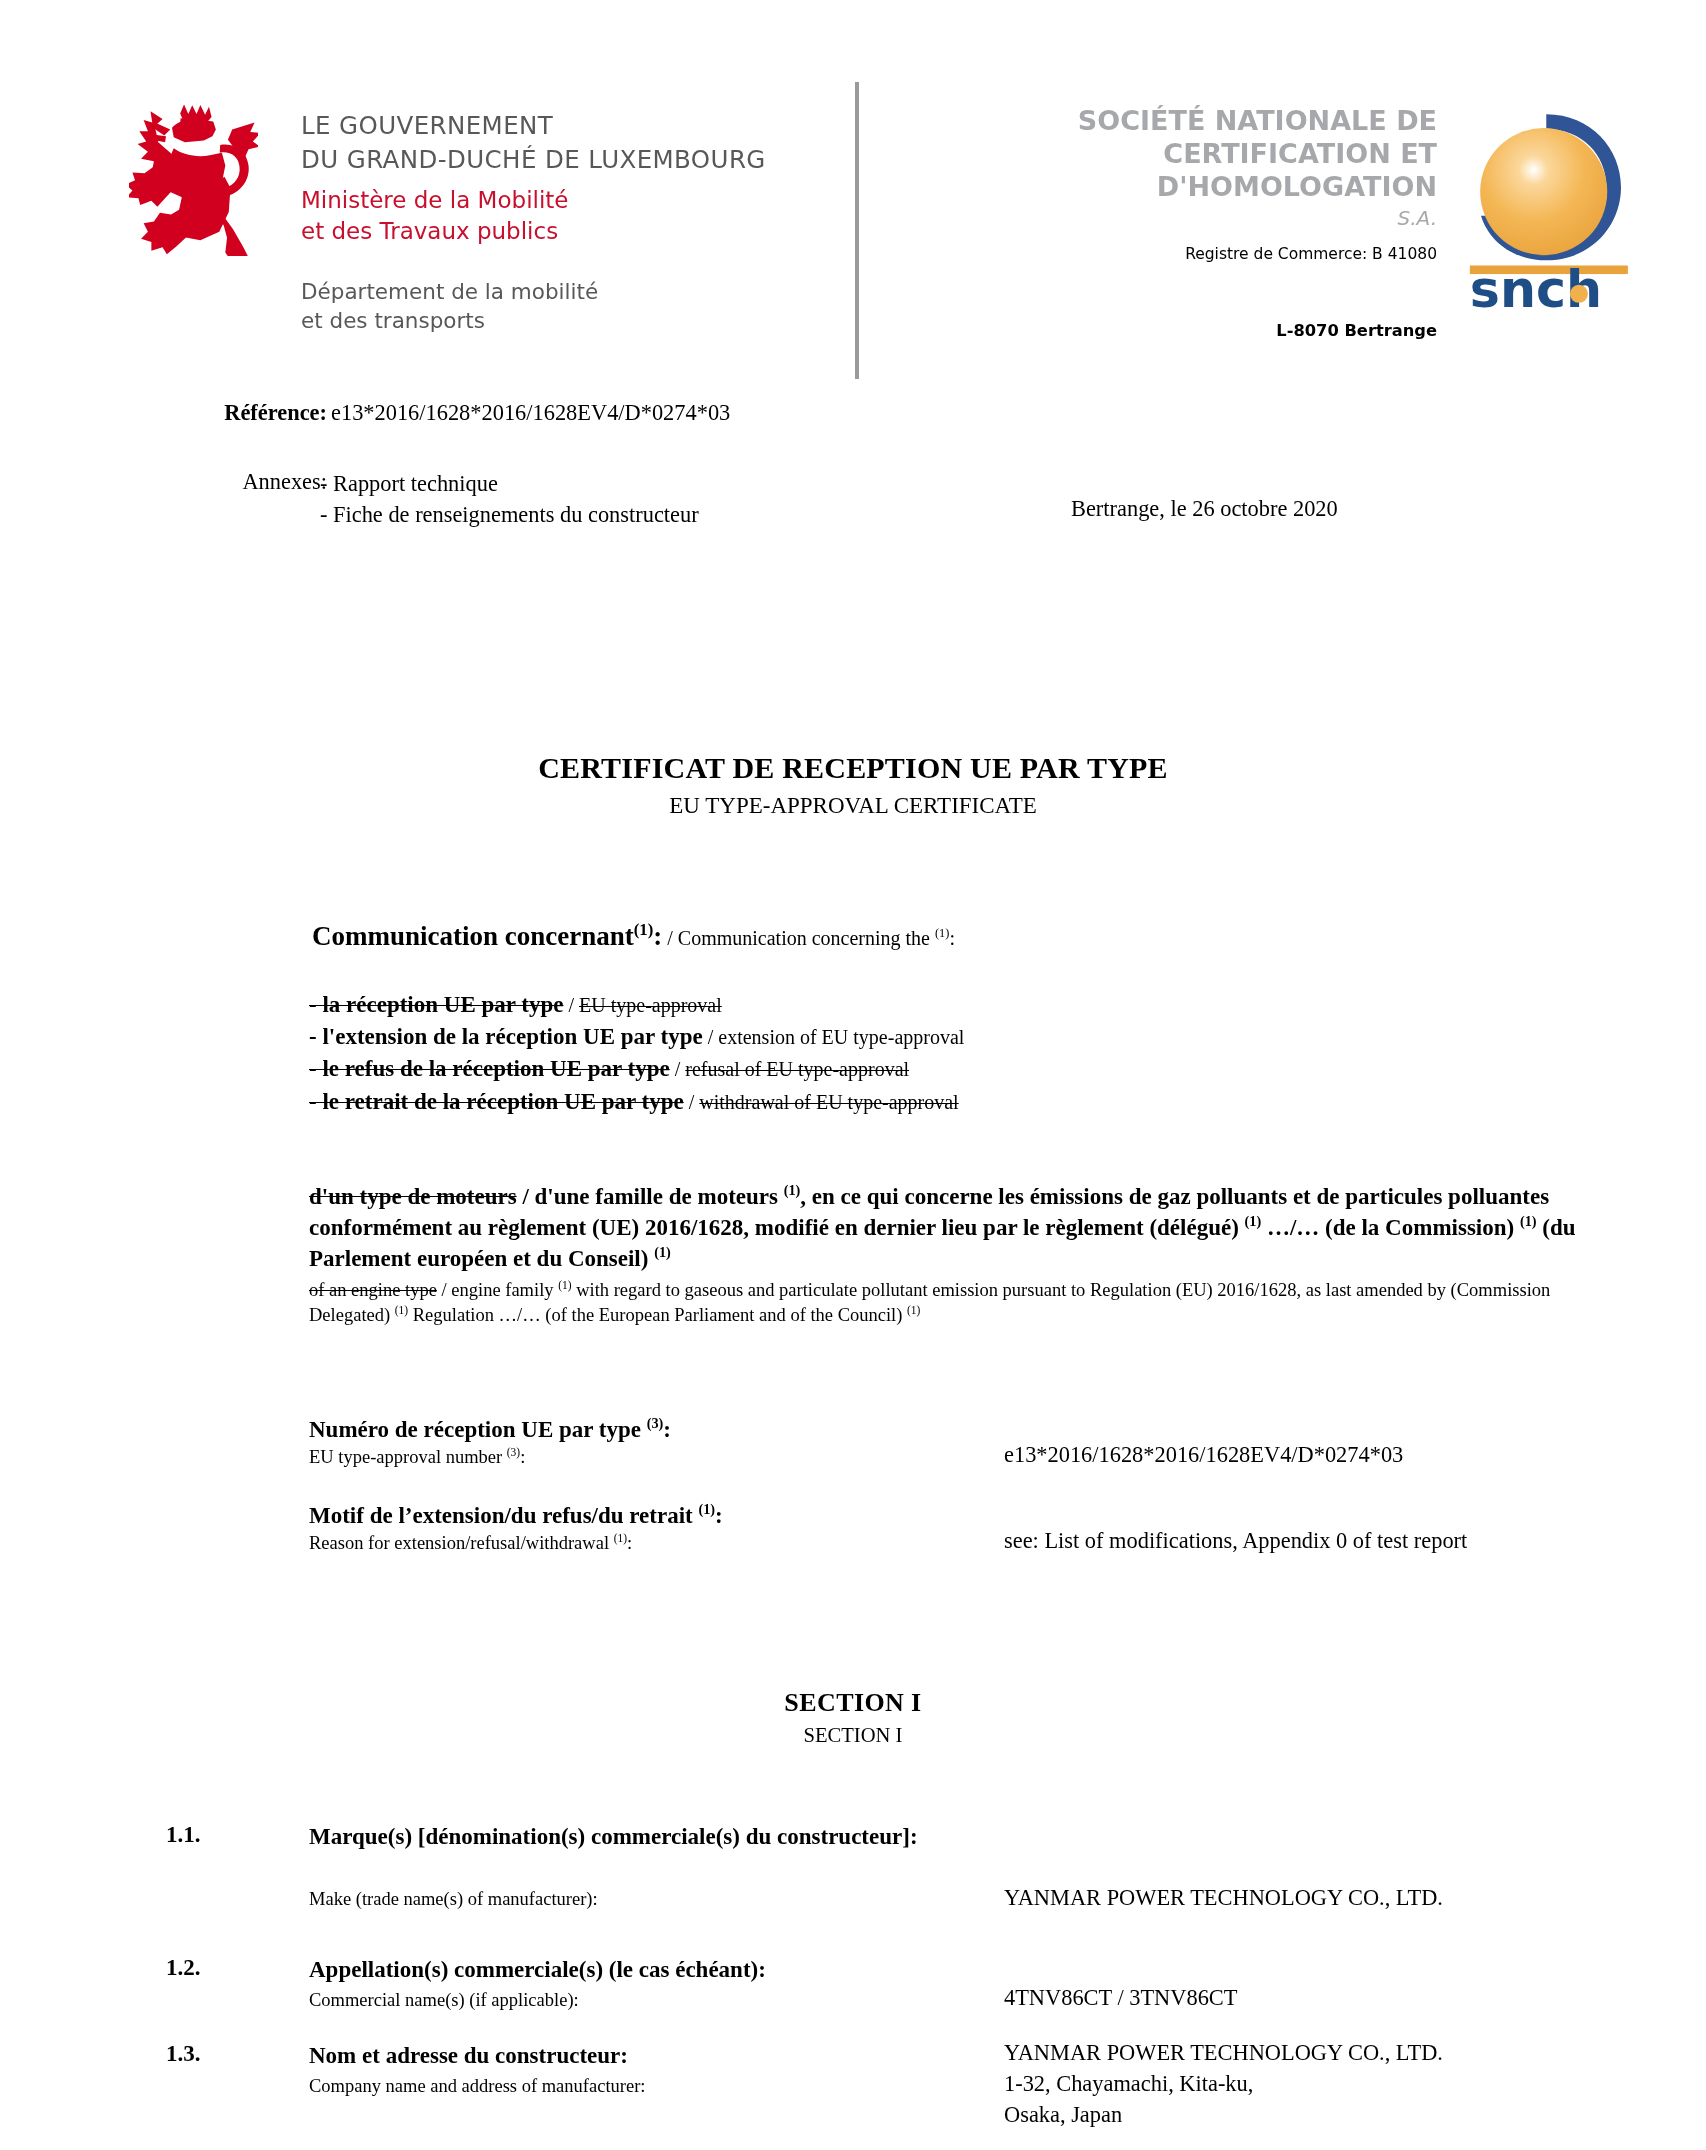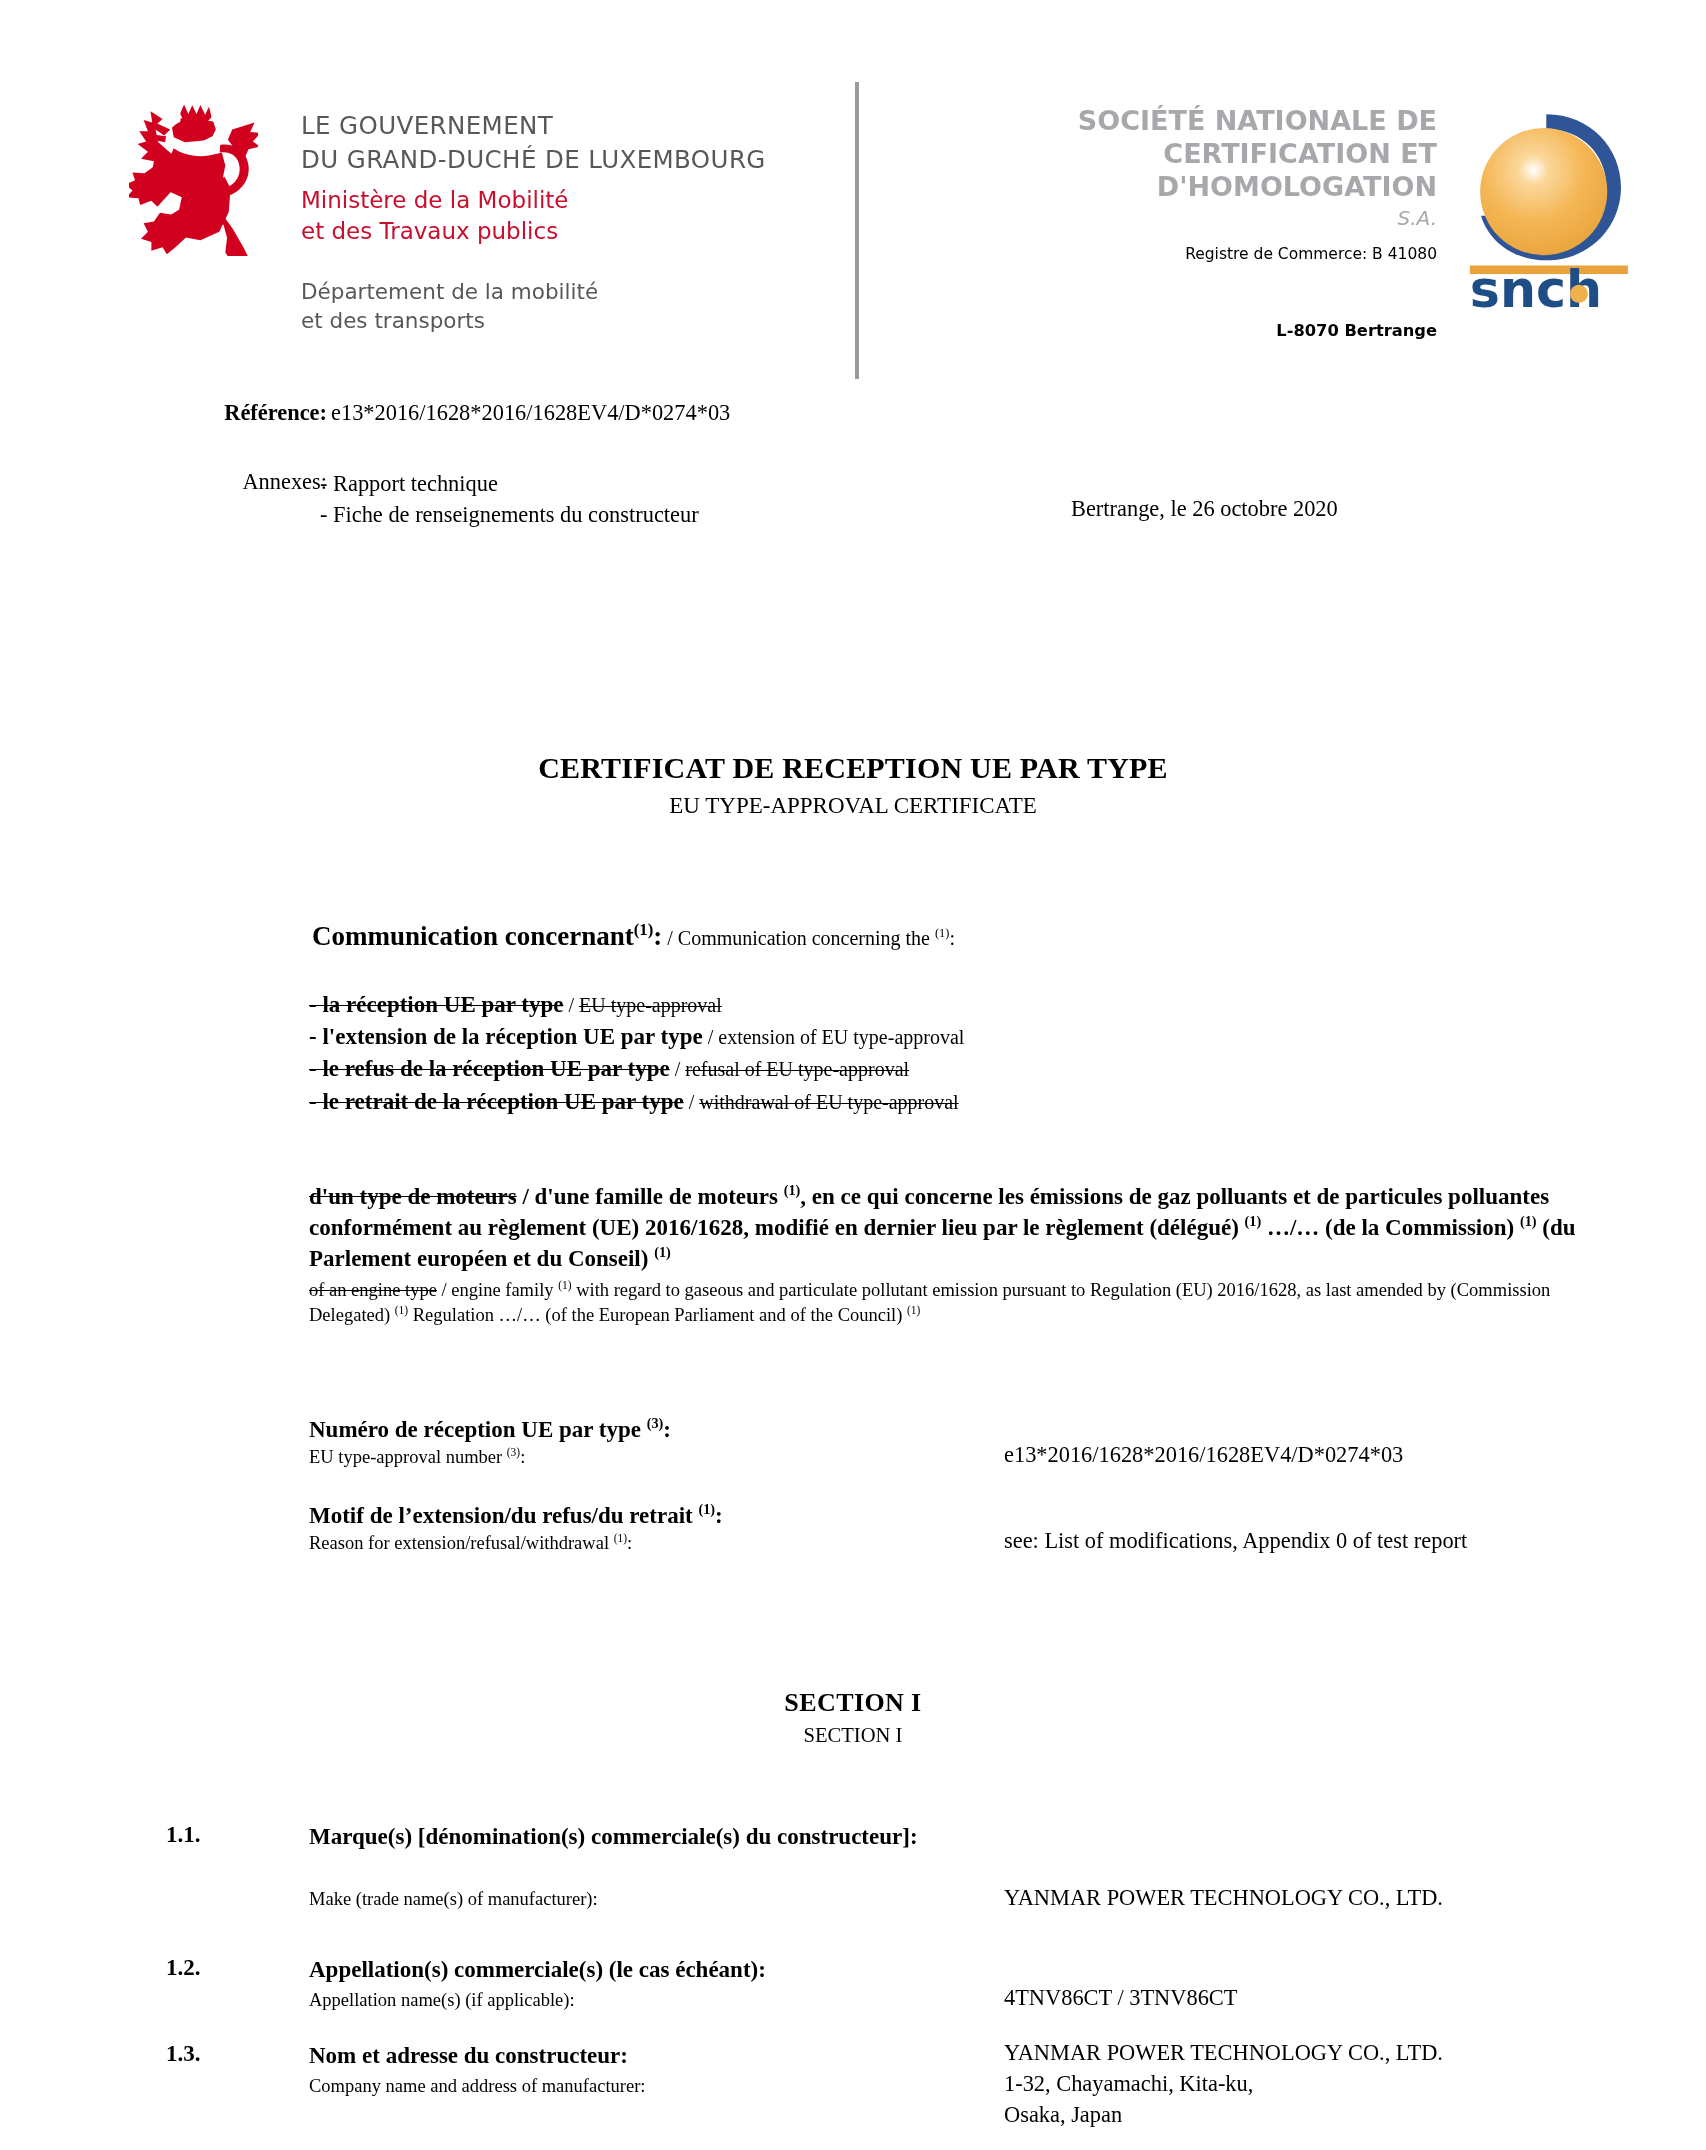--- a/index.html
+++ b/index.html
@@ -298,21 +298,21 @@
     <div class="t-fr" style="top:0;">Marque(s) [dénomination(s) commerciale(s) du constructeur]:</div>
     <div class="t-en" style="top:65px;">Make (trade name(s) of manufacturer):</div>
     <div class="v" style="top:61px;">
       <div>YANMAR POWER TECHNOLOGY CO., LTD.</div>
     </div>
   </div>
 
   <div class="item" style="top:1955px;">
     <div class="num" style="top:0;">1.2.</div>
     <div class="t-fr" style="top:0;width:688px;">Appellation(s) commerciale(s) (le cas échéant):</div>
-    <div class="t-en" style="top:33px;">Appellation name(s) (if applicable):</div>
+    <div class="t-en" style="top:33px;">Commercial name(s) (if applicable):</div>
     <div class="v" style="top:28px;">
       <div>4TNV86CT / 3TNV86CT</div>
     </div>
   </div>
 
   <div class="item" style="top:2041px;">
     <div class="num" style="top:0;">1.3.</div>
     <div class="t-fr" style="top:0;width:688px;">Nom et adresse du constructeur:</div>
     <div class="t-en" style="top:33px;">Company name and address of manufacturer:</div>
     <div class="v" style="top:-2.6px;">

